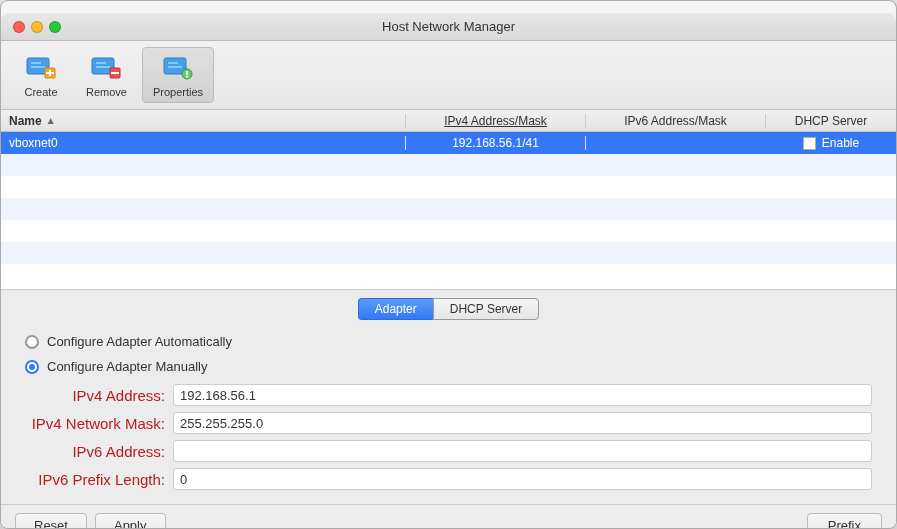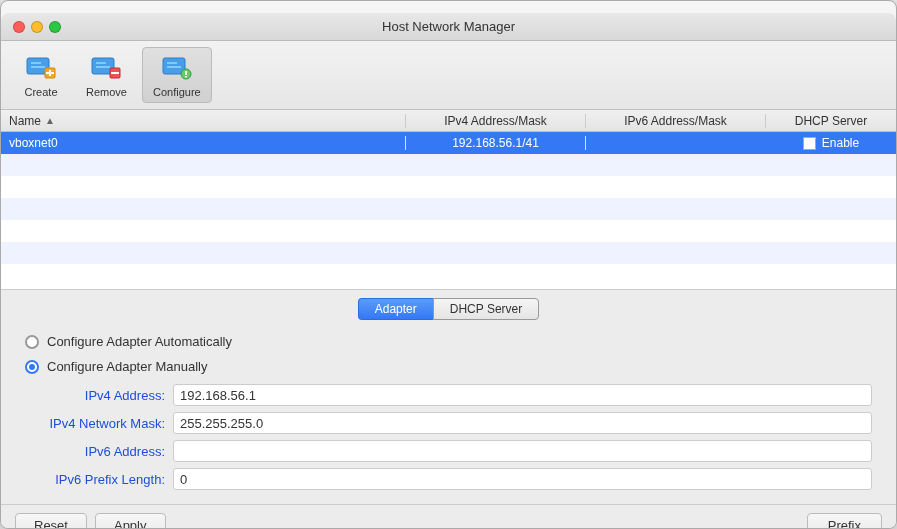--- a/index.html
+++ b/index.html
@@ -116,28 +116,30 @@
     }
     .th-name {
       flex: 1;
       padding: 0 8px;
       font-size: 12px;
       color: #333;
       display: flex;
       align-items: center;
       gap: 4px;
       border-right: 1px solid #ccc;
+      font-weight: bold;
     }
     .th-ipv4 {
       width: 180px;
       padding: 0 8px;
       font-size: 12px;
       color: #333;
       border-right: 1px solid #ccc;
       text-align: center;
+      text-decoration: underline;
     }
     .th-ipv6 {
       width: 180px;
       padding: 0 8px;
       font-size: 12px;
       color: #333;
       border-right: 1px solid #ccc;
       text-align: center;
     }
     .th-dhcp {
@@ -279,22 +281,22 @@
       padding-left: 0;
     }
     .form-row {
       display: flex;
       align-items: center;
       gap: 8px;
     }
     .form-label {
       width: 140px;
       text-align: right;
-      font-size: 13px;
-      color: #1d4ed8;
+      font-size: 15px;
+      color: #b91c1c;
       flex-shrink: 0;
     }
     .form-input {
       flex: 1;
       height: 22px;
       border: 1px solid #ccc;
       border-radius: 3px;
       padding: 0 6px;
       font-size: 13px;
       background: white;
@@ -371,21 +373,21 @@
       <div class="toolbar-icon">
         <svg width="32" height="28" viewBox="0 0 32 28">
           <rect x="2" y="4" width="22" height="16" rx="2" fill="#4a9ee8" stroke="#2a7ec8" stroke-width="1"></rect>
           <rect x="6" y="8" width="10" height="2" fill="#7ecbff"></rect>
           <rect x="6" y="12" width="14" height="2" fill="#7ecbff"></rect>
           <circle cx="25" cy="20" r="5" fill="#6ac96a" stroke="#3a993a" stroke-width="1"></circle>
           <rect x="24" y="17" width="2" height="4" fill="white"></rect>
           <rect x="24" y="22" width="2" height="1.5" fill="white"></rect>
         </svg>
       </div>
-      <span class="toolbar-label">Configure</span>
+      <span class="toolbar-label">Properties</span>
     </button>
   </div>
 
   <div class="table-container">
     <div class="table-header">
       <div class="th-name">
         <span>Name</span>
         <span class="sort-arrow">▲</span>
       </div>
       <div class="th-ipv4">IPv4 Address/Mask</div>

